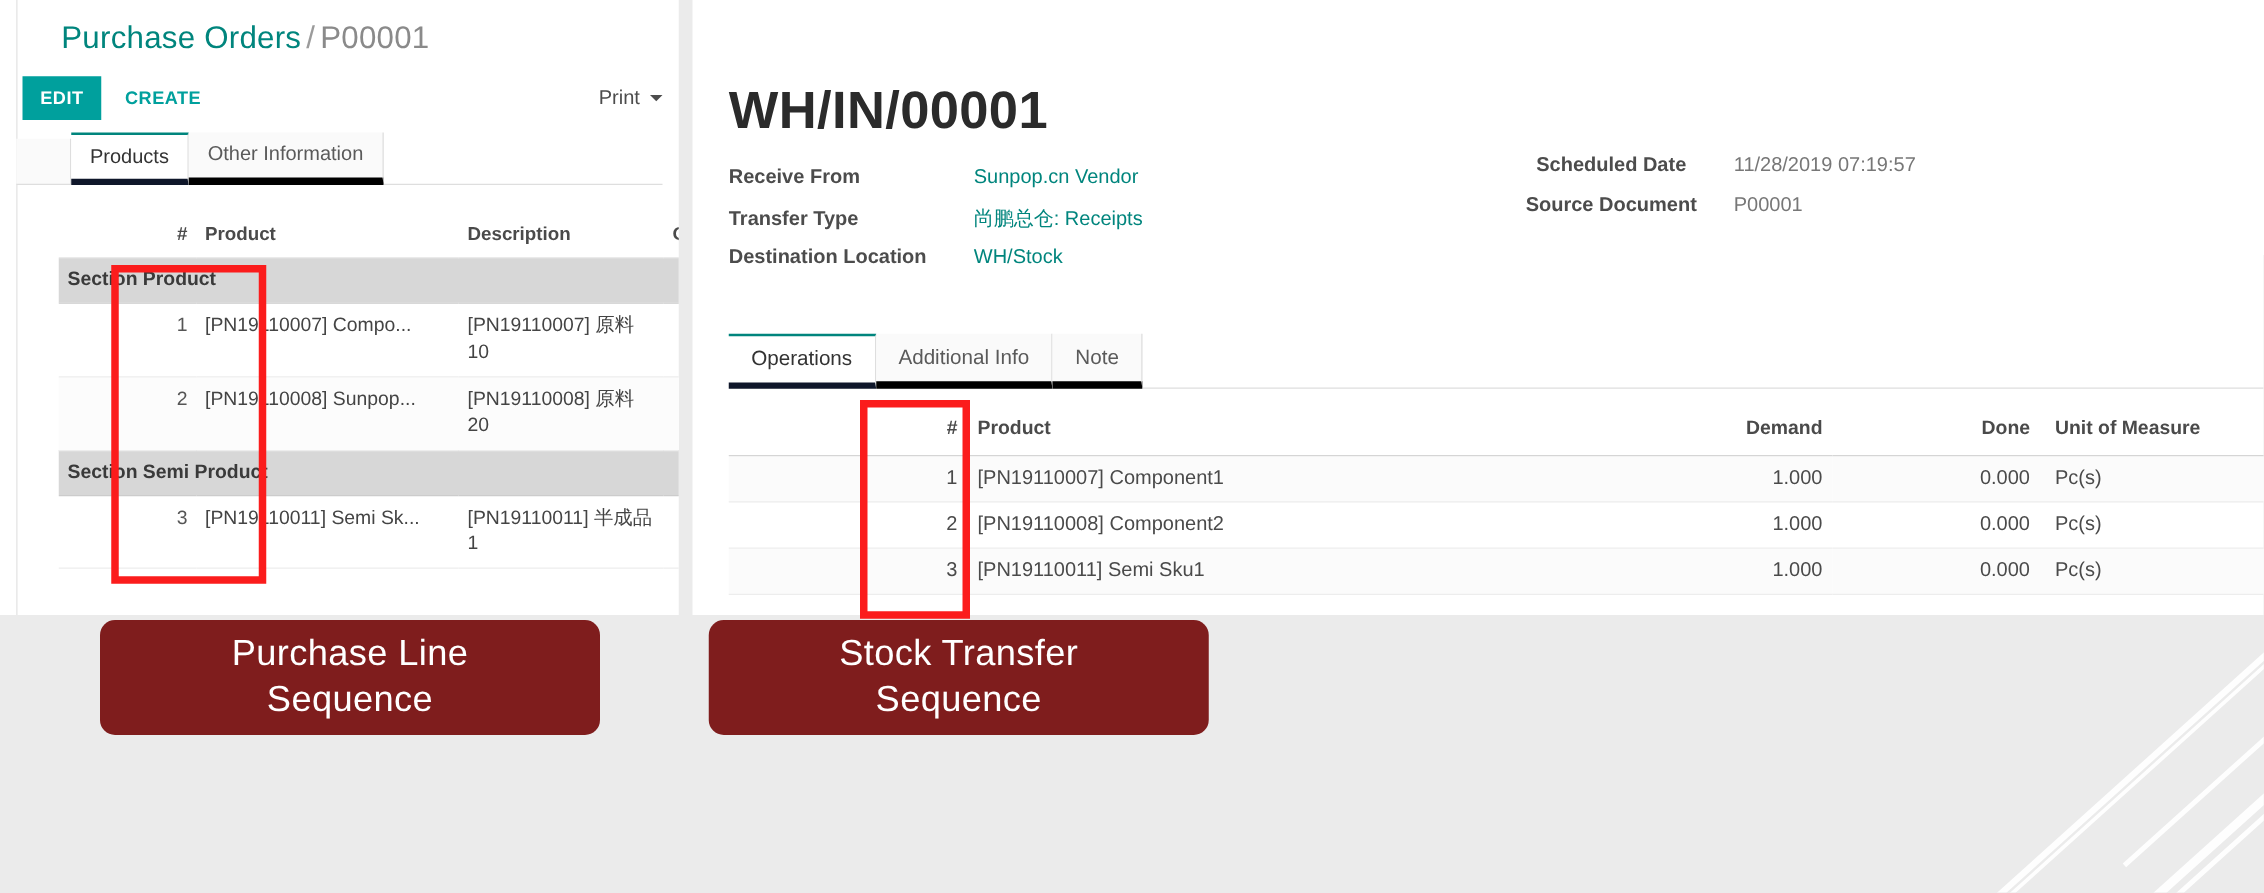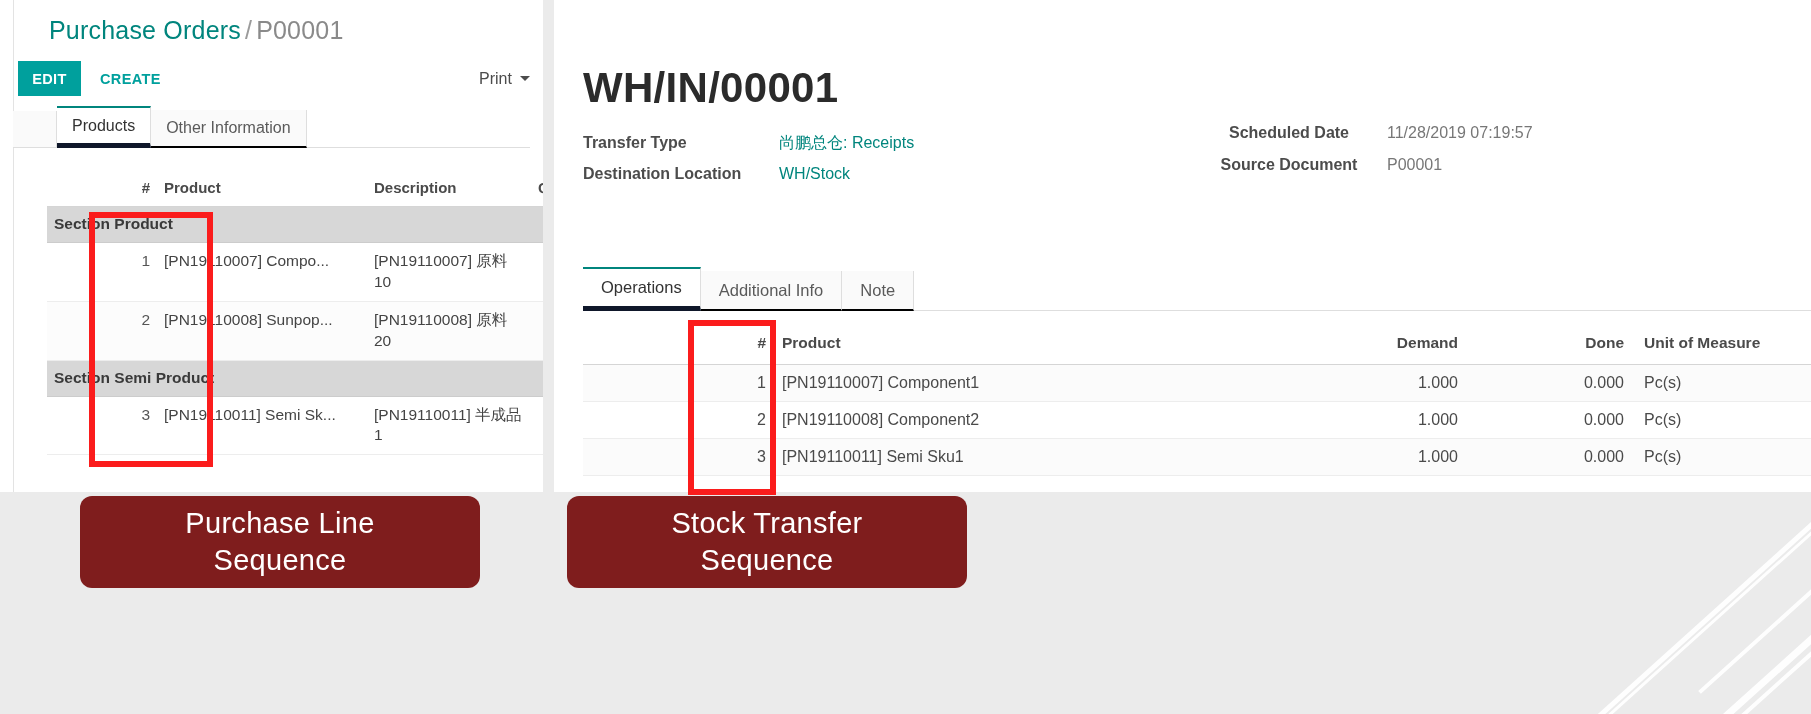--- a/index.html
+++ b/index.html
@@ -133,21 +133,21 @@
   }
   .tab {
     height: 36px;
     padding: 0 15px;
     display: flex;
     align-items: center;
     font-size: 16px;
     color: #5a5a5a;
     background: #fafafa;
     border-right: 1px solid #dedede;
-    border-bottom: 2px solid #000000;
+    border-bottom: 6px solid #000000;
     cursor: pointer;
     white-space: nowrap;
   }
   .tab.active {
     background: #ffffff;
     color: #333333;
     border-bottom: 5px solid #0f172a;
     border-top: 2px solid #00857d;
     height: 35px;
   }
@@ -390,20 +390,24 @@
       </tr>
     </tbody>
   </table>
 </section>
 
 <section class="panel-right">
   <h1 class="pr-title">WH/IN/00001</h1>
 
   <div class="pr-fields-left">
     <div class="frow">
+      <span class="flabel">Receive From</span>
+      <span class="fvalue link">Sunpop.cn Vendor</span>
+    </div>
+    <div class="frow">
       <span class="flabel">Transfer Type</span>
       <span class="fvalue link">尚鹏总仓: Receipts</span>
     </div>
     <div class="frow">
       <span class="flabel">Destination Location</span>
       <span class="fvalue link">WH/Stock</span>
     </div>
   </div>
 
   <div class="pr-fields-right">

